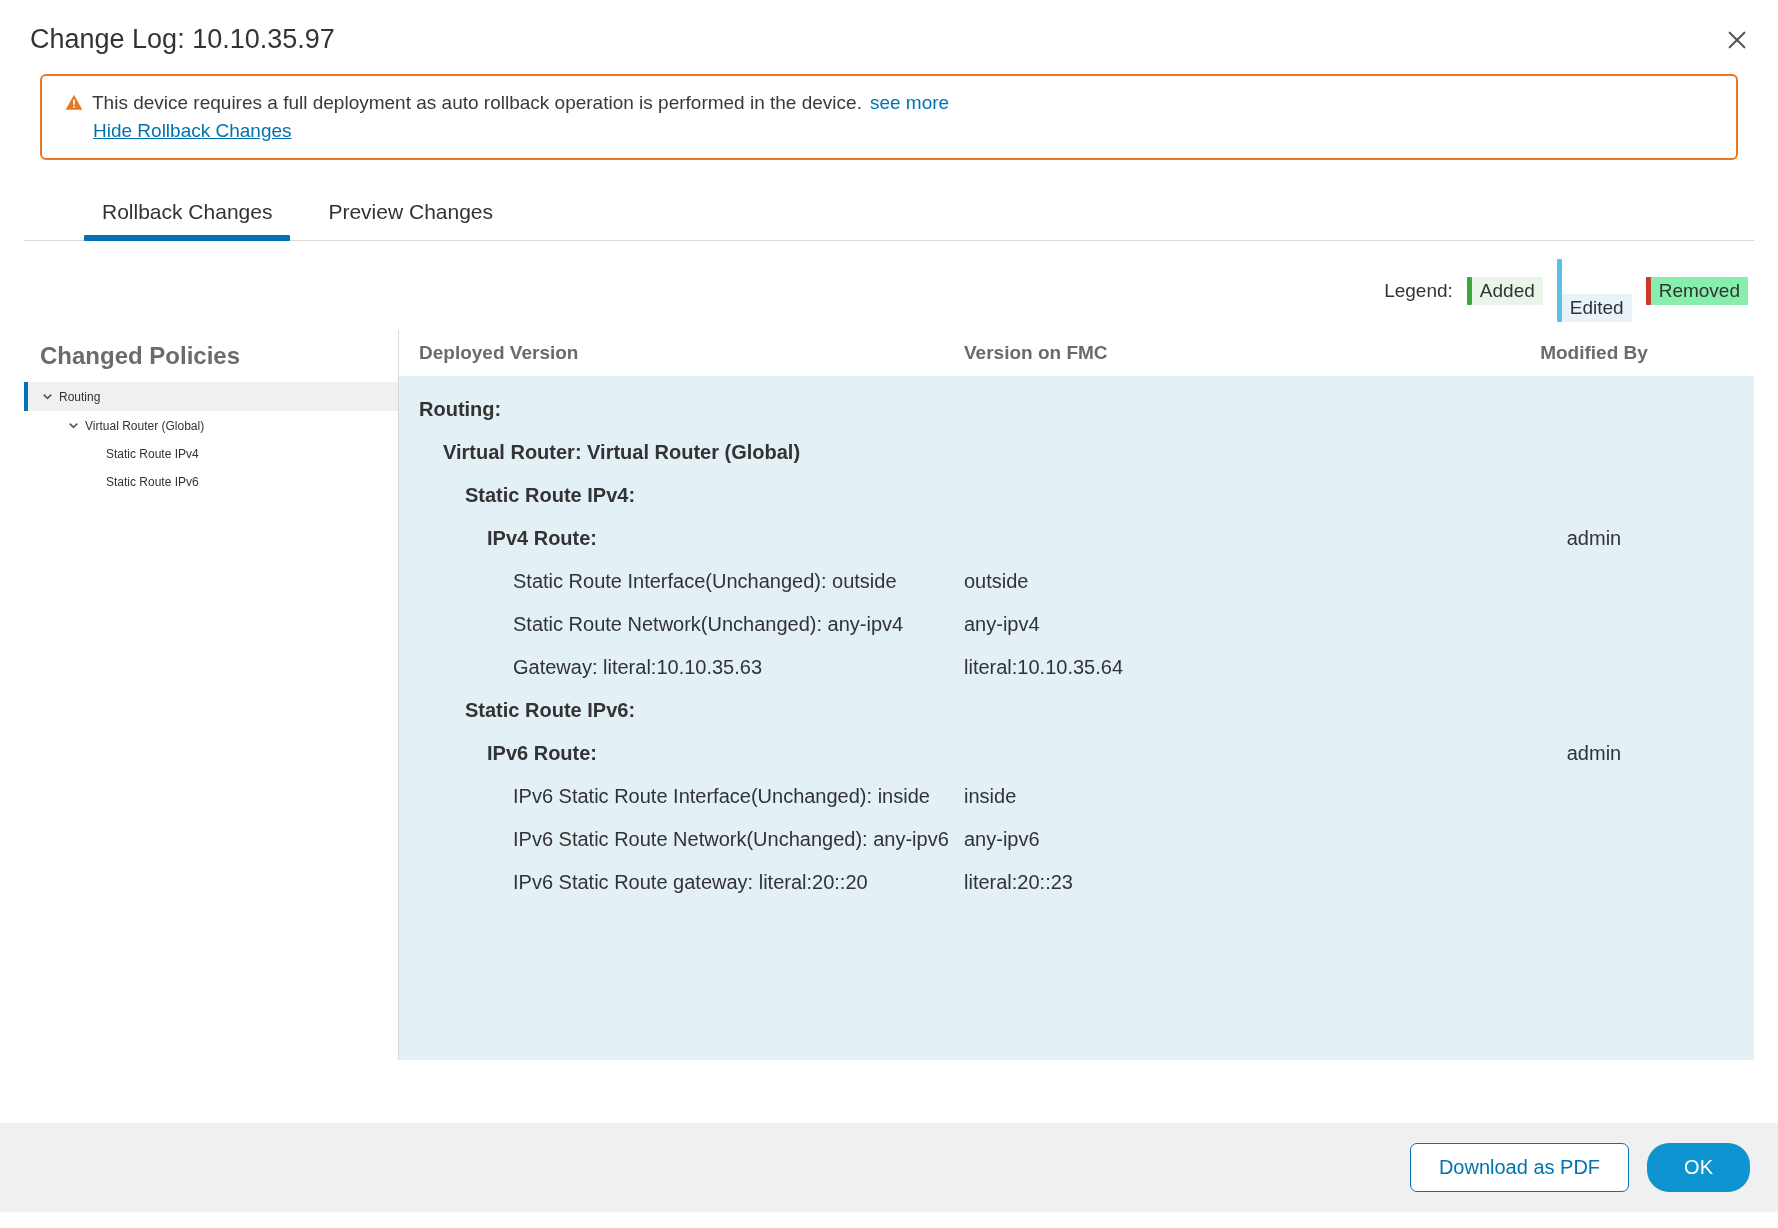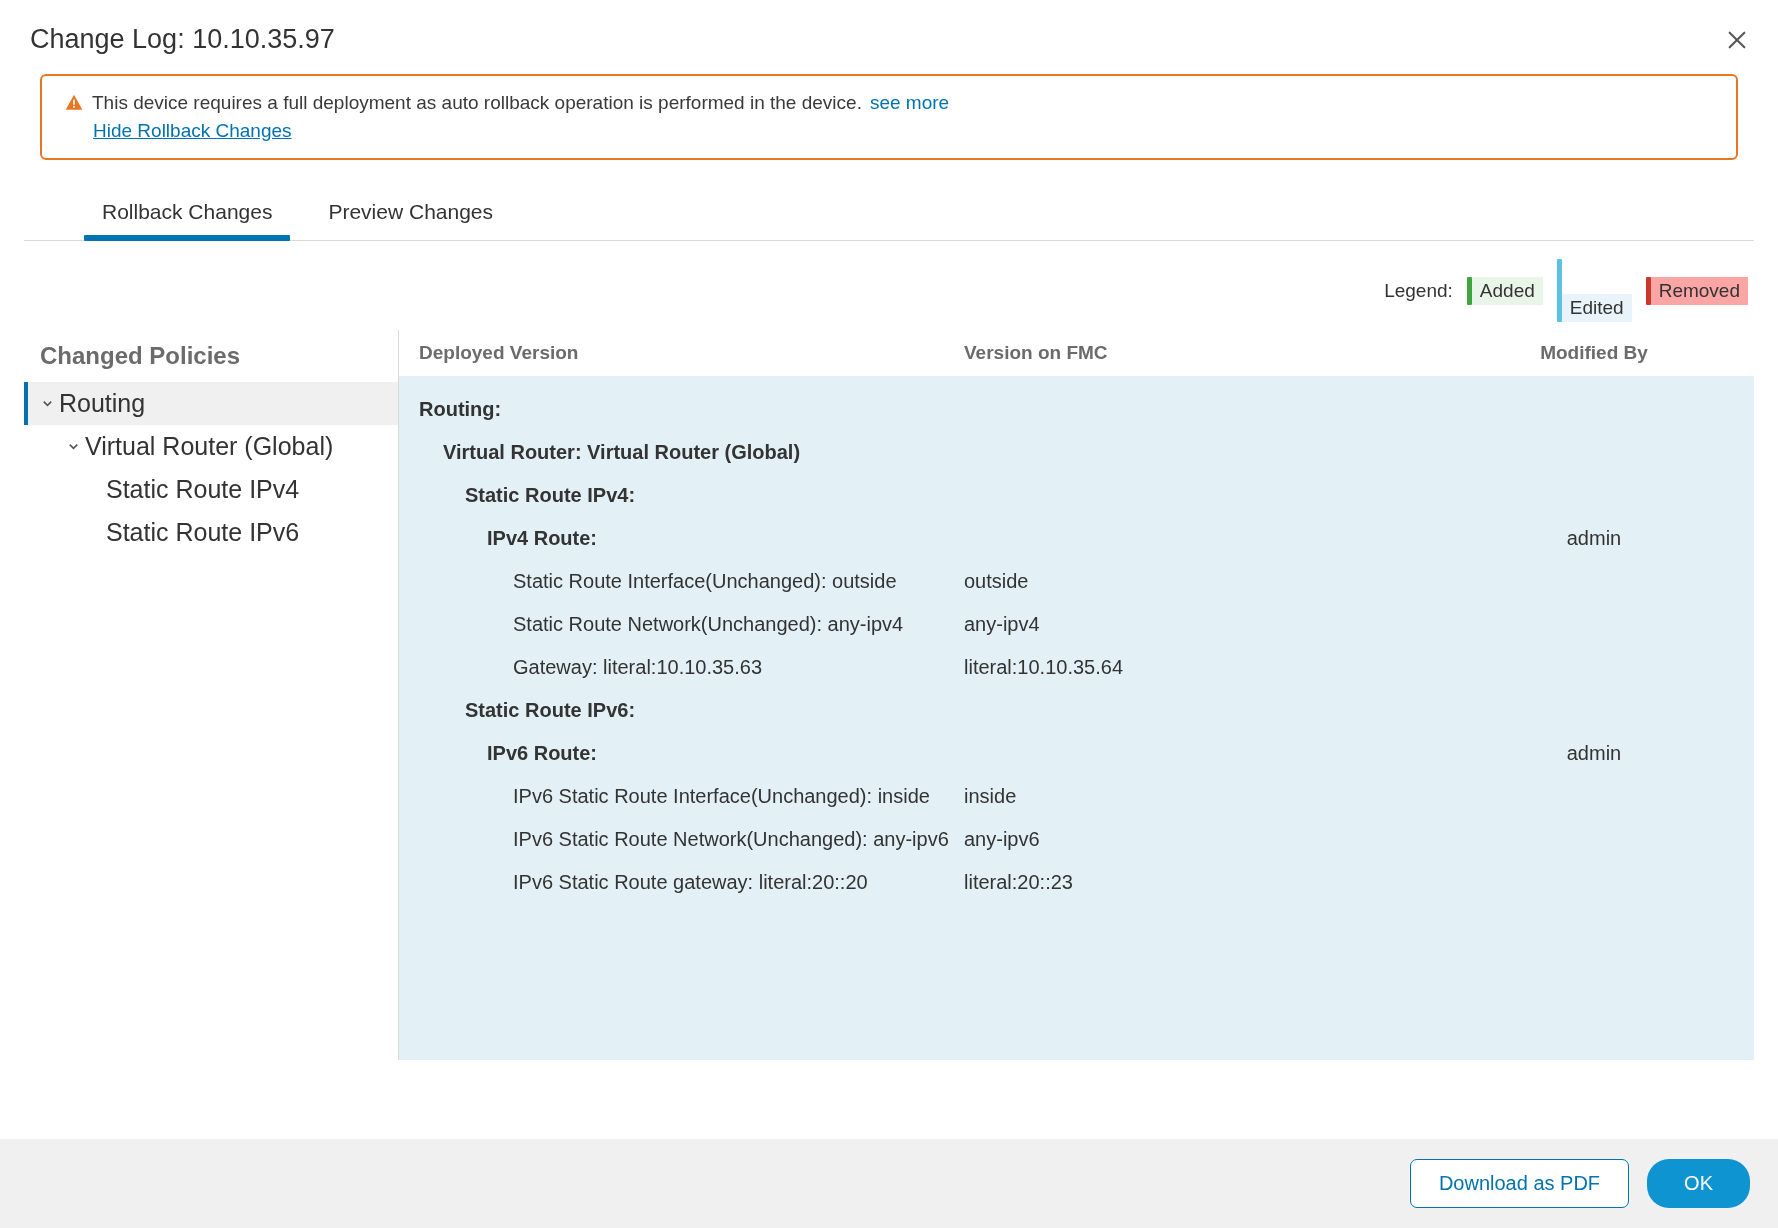--- a/index.html
+++ b/index.html
@@ -95,21 +95,21 @@
     border-radius: 1px;
   }
   .legend-label {
     padding: 3px 8px;
   }
   .legend-added .legend-bar { background: #3FA63F; }
   .legend-added .legend-label { background: #E8F5E8; }
   .legend-edited .legend-bar { background: #5BC1E5; }
   .legend-edited .legend-label { background: #E8F3FA; margin-top: 35px; }
   .legend-removed .legend-bar { background: #C8392C; }
-  .legend-removed .legend-label { background: #fca5a5; }
+  .legend-removed .legend-label { background: #86efac; }
 
   .content-row {
     display: flex;
     height: 730px; 
     margin: 0 24px;
   }
   .sidebar {
     width: 374px;
     flex: 0 0 374px;
     border-right: 1px solid #d9d9d9;
@@ -120,21 +120,21 @@
     font-weight: 600;
     color: #6b6b6b;
     font-size: 24px;
   }
   .tree-item {
     display: flex;
     align-items: center;
     gap: 4px;
     padding: 7px 10px 7px 16px;
     cursor: pointer;
-    font-size: 25px;
+    font-size: 12px;
     color: #333;
   }
   .tree-item .chev { display:inline-flex; color:#555; }
   .tree-item .chev svg { width:15px; height:15px; display:block; }
   .tree-item.selected {
     background: #F0F0F0;
     border-left: 4px solid #0073B0;
     padding-left: 12px;
   }
   .tree-child-1 { padding-left: 42px; }
@@ -174,21 +174,21 @@
   .diff-body .row .c2 { flex: 0 0 500px; }
   .diff-body .row .c3 { flex: 1; text-align: center; }
   .b { font-weight: 700; }
   .ind1 { padding-left: 24px; }
   .ind2 { padding-left: 46px; }
   .ind3 { padding-left: 68px; }
   .ind4 { padding-left: 94px; }
 
   .footer {
     position: absolute;
-    left: 0; right: 0; bottom: 0;
+    left: 0; right: 0; bottom: 16px;
     background: #F0F0F0;
     padding: 20px 28px;
     display: flex;
     justify-content: flex-end;
     gap: 18px;
   }
   .btn {
     border-radius: 7px;
     font-size: 20px;
     padding: 12px 28px;

